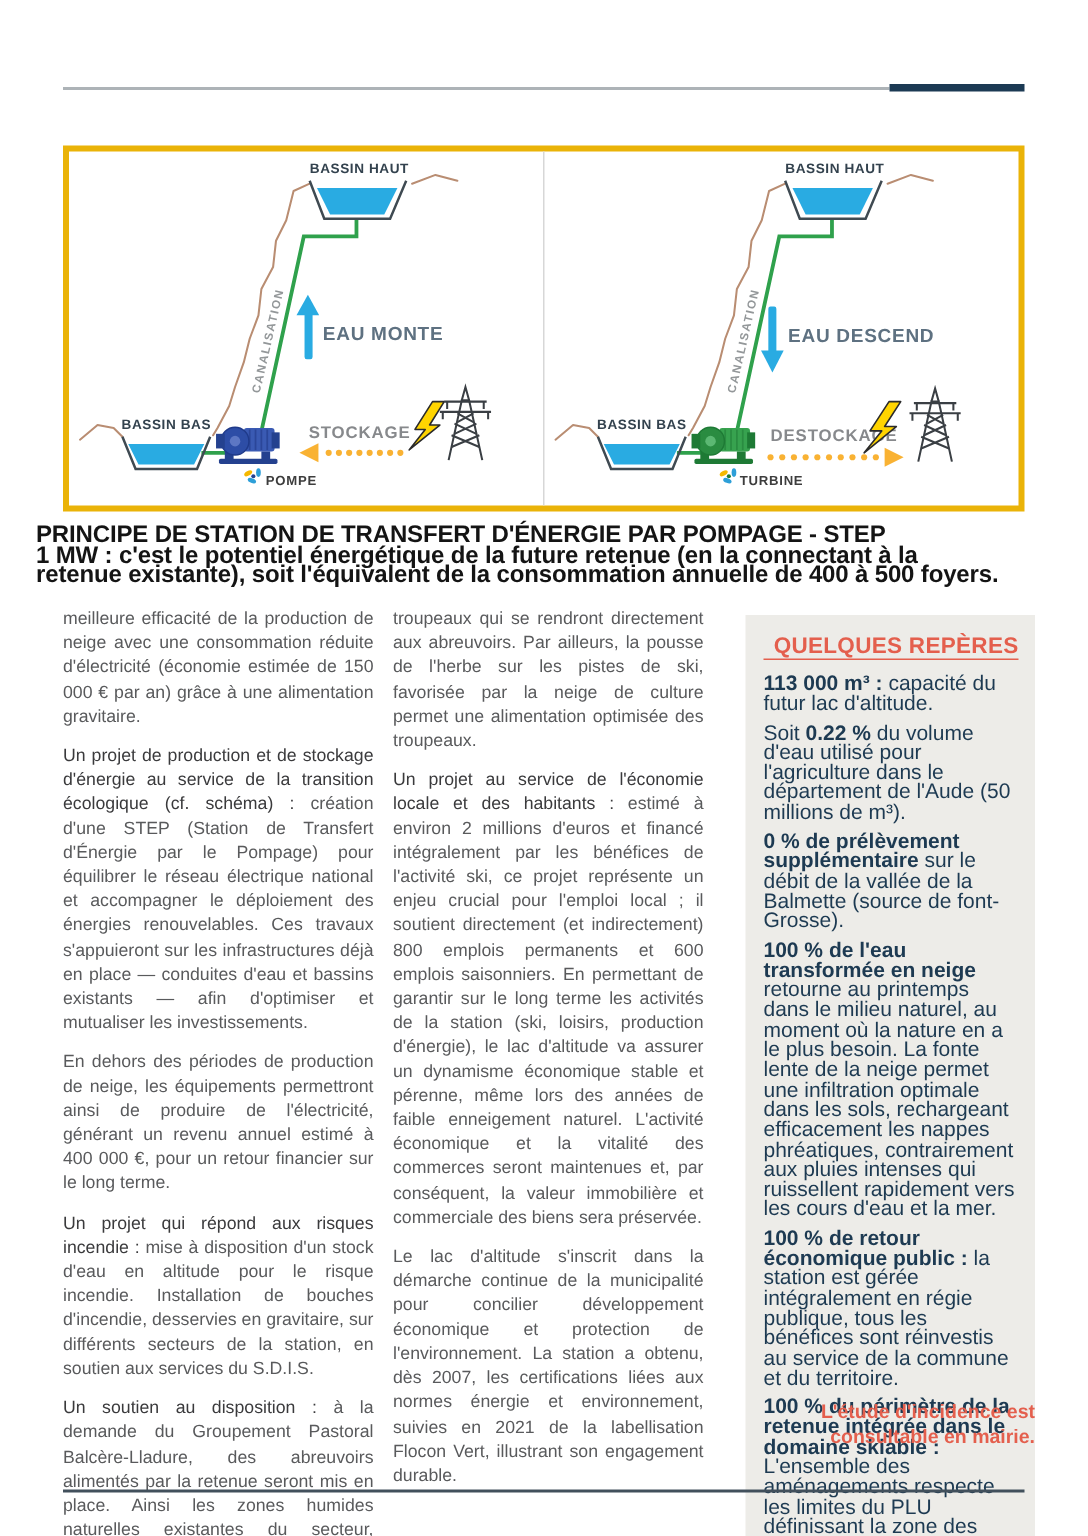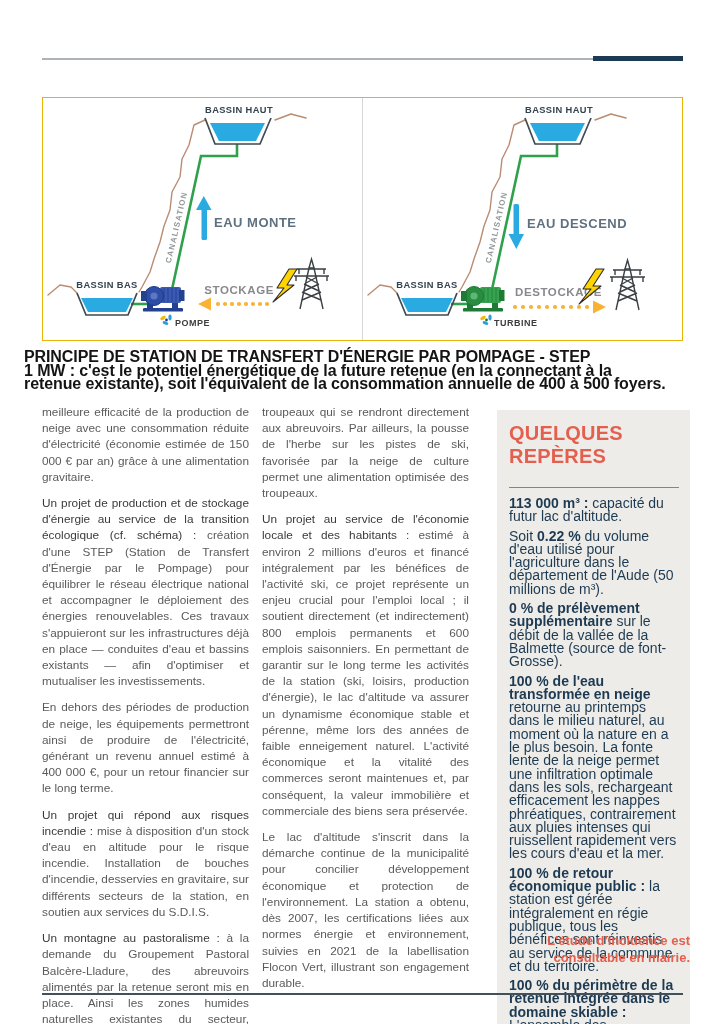--- a/index.html
+++ b/index.html
@@ -5,21 +5,21 @@
   html,body{margin:0;padding:0;background:#ffffff;}
   .page{position:relative;width:725px;height:1024px;background:#ffffff;overflow:hidden;
         font-family:"Liberation Sans",sans-serif;}
 
   
   .top-rule-gray{position:absolute;left:42px;top:58px;width:551px;height:2px;background:#adb3b7;}
   .top-rule-navy{position:absolute;left:593px;top:56px;width:90px;height:5px;background:#1c3a54;}
   .bottom-rule{position:absolute;left:42px;top:993px;width:641px;height:2px;background:#42505c;}
 
   
-  .diagram{position:absolute;left:42px;top:97px;width:641px;height:244px;border:1px solid #eab308;
+  .diagram{position:absolute;left:42px;top:97px;width:641px;height:244px;border:4px solid #eab308;
            box-sizing:border-box;display:flex;background:#fff;}
   .panel{width:50%;height:100%;position:relative;}
   .panel.left{border-right:1px solid #d7d7d7;}
   .panel svg{width:100%;height:100%;display:block;}
 
   .dlbl{font-family:"Liberation Sans",sans-serif;font-size:9.3px;font-weight:bold;fill:#33424e;letter-spacing:.4px;}
   .dpipe{font-family:"Liberation Sans",sans-serif;font-size:8px;font-weight:bold;fill:#939799;letter-spacing:1.1px;}
   .dflow{font-family:"Liberation Sans",sans-serif;font-size:13px;font-weight:bold;fill:#5e7181;letter-spacing:.5px;}
   .denergy{font-family:"Liberation Sans",sans-serif;font-size:11.5px;font-weight:bold;fill:#87898c;letter-spacing:.6px;}
   .dmach{font-family:"Liberation Sans",sans-serif;font-size:9px;font-weight:bold;fill:#3d3d3d;letter-spacing:.5px;}
@@ -31,22 +31,22 @@
   
   .textcol{position:absolute;top:404px;width:207px;font-size:11.8px;line-height:16.2px;
            color:#595a5c;text-align:justify;}
   .col1{left:42px;} .col2{left:262px;}
   .textcol p{margin:0 0 10px 0;}
   .textcol .lead{font-weight:normal;color:#3a3a3c;}
 
   
   .sidebar{position:absolute;left:497px;top:410px;width:193px;min-height:506px;background:#edece8;
            box-sizing:border-box;padding:12px 11px 8px 12px;}
-  .sidebar h2{margin:0 0 9px 0;padding-bottom:19px;border-bottom:1.6px solid #e45f4d;
-              color:#e45f4d;font-size:20px;letter-spacing:.2px;font-family:"Liberation Sans",sans-serif;}
+  .sidebar h2{margin:0 0 9px 0;padding-bottom:0;border-bottom:1.6px solid #e45f4d;
+              color:#e45f4d;font-size:15px;letter-spacing:.2px;font-family:"Liberation Sans",sans-serif;text-align:right;}
   .sb-item{font-size:14px;line-height:13.3px;color:#1d3a52;margin-bottom:6px;}
   .sb-item .lead{font-weight:bold;}
   .note{position:absolute;left:497px;top:932px;width:193px;text-align:right;color:#e45f4d;
         font-weight:bold;font-size:13px;line-height:17px;}
 </style>
 </head>
 <body>
 
 <div class="page">
 
@@ -197,21 +197,21 @@
   <div class="caption">
     <div>PRINCIPE DE STATION DE TRANSFERT D'ÉNERGIE PAR POMPAGE - STEP</div>
     <div>1 MW : c'est le potentiel énergétique de la future retenue (en la connectant à la retenue existante), soit l'équivalent de la consommation annuelle de 400 à 500 foyers.</div>
   </div>
 
   <div class="textcol col1">
     <p><span>meilleure efficacité de la production de neige avec une consommation réduite d'électricité (économie estimée de 150 000 € par an) grâce à une alimentation gravitaire.</span></p>
     <p><span class="lead">Un projet de production et de stockage d'énergie au service de la transition écologique (cf. schéma) : </span><span>création d'une STEP (Station de Transfert d'Énergie par le Pompage) pour équilibrer le réseau électrique national et accompagner le déploiement des énergies renouvelables. Ces travaux s'appuieront sur les infrastructures déjà en place — conduites d'eau et bassins existants — afin d'optimiser et mutualiser les investissements.</span></p>
     <p><span>En dehors des périodes de production de neige, les équipements permettront ainsi de produire de l'électricité, générant un revenu annuel estimé à 400 000 €, pour un retour financier sur le long terme.</span></p>
     <p><span class="lead">Un projet qui répond aux risques incendie : </span><span>mise à disposition d'un stock d'eau en altitude pour le risque incendie. Installation de bouches d'incendie, desservies en gravitaire, sur différents secteurs de la station, en soutien aux services du S.D.I.S.</span></p>
-    <p><span class="lead">Un montagne au pastoralisme : </span><span>à la demande du Groupement Pastoral Balcère-Lladure, des abreuvoirs alimentés par la retenue seront mis en place. Ainsi les zones humides naturelles existantes du secteur, essentielles à la biodiversité, ne seront plus piétinées par les</span></p>
+    <p><span class="lead">Un soutien au disposition : </span><span>à la demande du Groupement Pastoral Balcère-Lladure, des abreuvoirs alimentés par la retenue seront mis en place. Ainsi les zones humides naturelles existantes du secteur, essentielles à la biodiversité, ne seront plus piétinées par les</span></p>
   </div>
 
   <div class="textcol col2">
     <p><span>troupeaux qui se rendront directement aux abreuvoirs. Par ailleurs, la pousse de l'herbe sur les pistes de ski, favorisée par la neige de culture permet une alimentation optimisée des troupeaux.</span></p>
     <p><span class="lead">Un projet au service de l'économie locale et des habitants : </span><span>estimé à environ 2 millions d'euros et financé intégralement par les bénéfices de l'activité ski, ce projet représente un enjeu crucial pour l'emploi local ; il soutient directement (et indirectement) 800 emplois permanents et 600 emplois saisonniers. En permettant de garantir sur le long terme les activités de la station (ski, loisirs, production d'énergie), le lac d'altitude va assurer un dynamisme économique stable et pérenne, même lors des années de faible enneigement naturel. L'activité économique et la vitalité des commerces seront maintenues et, par conséquent, la valeur immobilière et commerciale des biens sera préservée.</span></p>
     <p><span>Le lac d'altitude s'inscrit dans la démarche continue de la municipalité pour concilier développement économique et protection de l'environnement. La station a obtenu, dès 2007, les certifications liées aux normes énergie et environnement, suivies en 2021 de la labellisation Flocon Vert, illustrant son engagement durable.</span></p>
   </div>
 
   <div class="sidebar">
     <h2>QUELQUES REPÈRES</h2>

